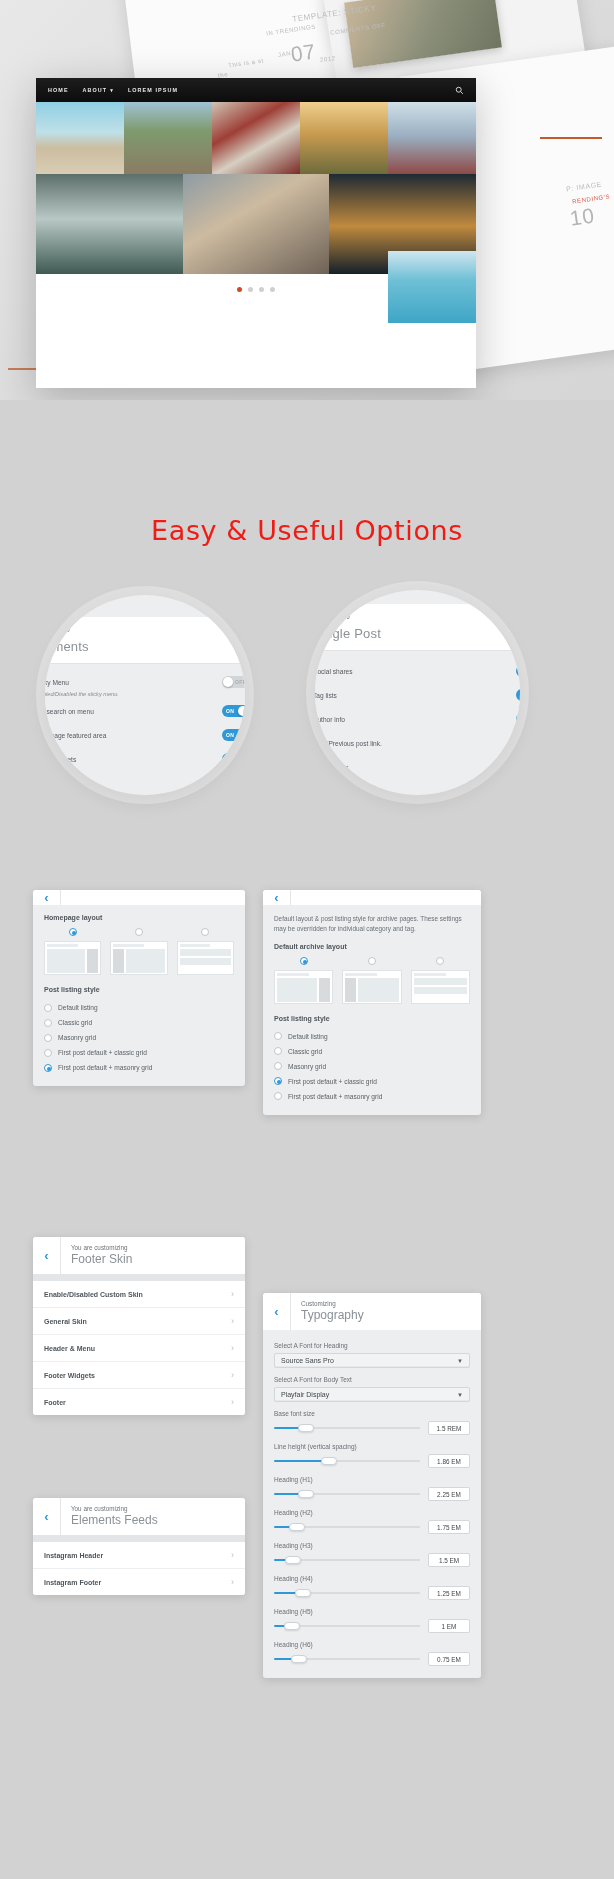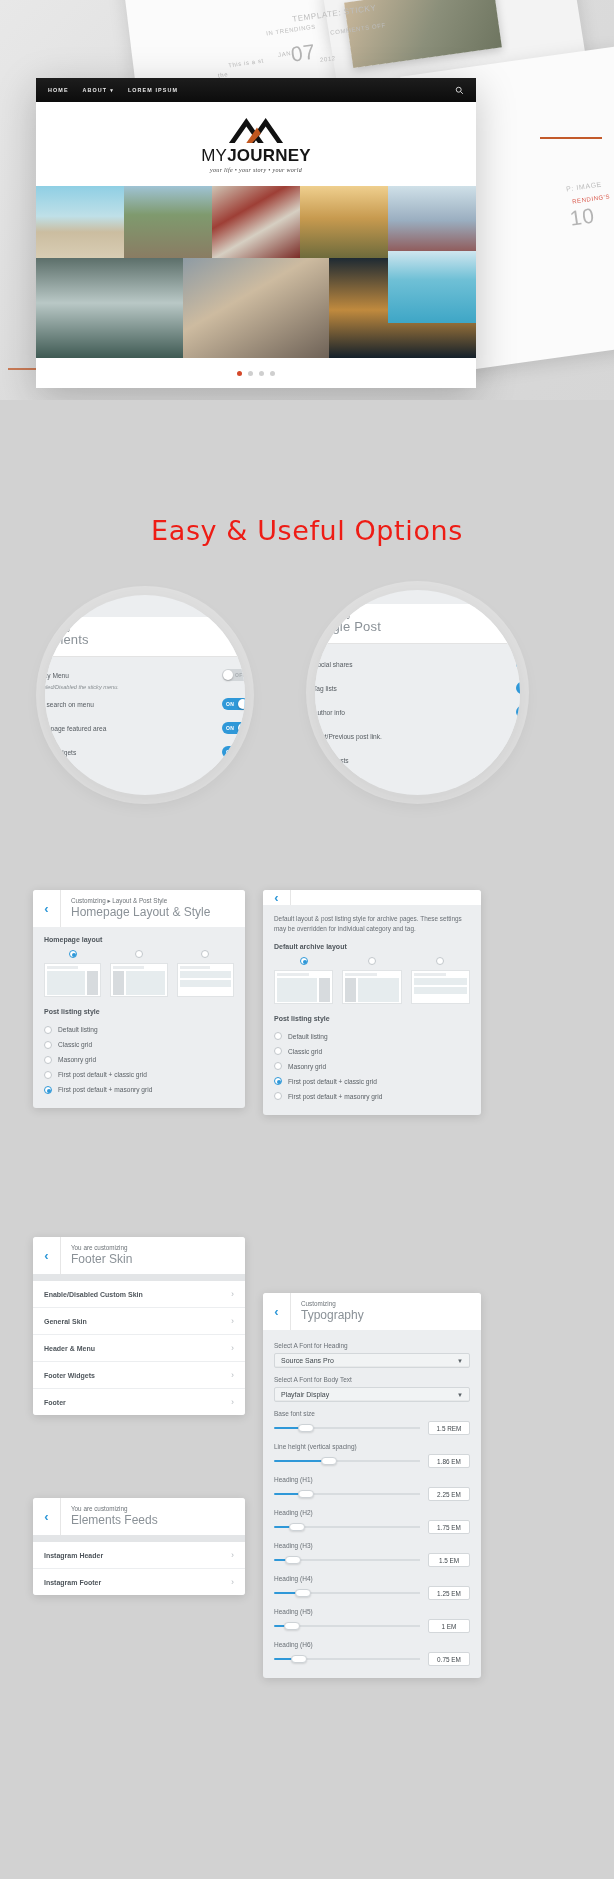--- a/index.html
+++ b/index.html
@@ -91,21 +91,21 @@
   }
 
   
   .circle {
     position:absolute; border-radius:50%; overflow:hidden;
     background:#eceef0; box-shadow: 0 0 0 9px rgba(255,255,255,.30), 0 6px 20px rgba(0,0,0,.10);
   }
   .circ-inner { position:absolute; width: 330px; }
   .cz-head { background:#fff; padding: 7px 10px 9px 10px; border-bottom:1px solid #e3e3e3;}
   .cz-sub { font-size:6.5px; color:#6d7378; letter-spacing:.1px; }
-  .cz-title { font-size:13px; color:#8a9197; font-weight:300; margin-top:1px; letter-spacing:.2px;}
+  .cz-title { font-size:13px; color:#8a9197; font-weight:300; margin-top:8px; letter-spacing:.2px;}
   .cz-body { background:#eceef0; padding: 6px 10px; }
   .cz-row { display:flex; align-items:center; justify-content:space-between; padding: 6px 0; }
   .cz-label { font-size: 6.6px; color:#555b60; }
   .cz-help { font-size: 5.6px; color:#888e92; font-style:italic; margin: -3px 0 2px 0;}
   .toggle {
     width: 27px; height: 12px; border-radius: 9px; position:relative; flex:none;
   }
   .toggle.on { background:#2f98d8; }
   .toggle.off{ background:#d2d6d9; }
   .toggle .knob {
@@ -232,29 +232,20 @@
         </a>
       <div class="spacer"></div>
       <span>
         <svg class="search-ic" viewBox="0 0 16 16">
             <circle cx="6.6" cy="6.6" r="4.4" fill="none" stroke="#f0f0f0" stroke-width="1.5"></circle>
             <line x1="10" y1="10" x2="14" y2="14" stroke="#f0f0f0" stroke-width="1.5"></line>
           </svg>
       </span>
     </div>
 
-    <div class="brandwrap">
-      <svg class="logo-mark" viewBox="0 0 120 62">
-        <path d="M4 58 L40 6 L76 58 L64 58 L40 24 L16 58 Z" fill="#111"></path>
-        <path d="M44 58 L80 6 L116 58 L104 58 L80 24 L56 58 Z" fill="#111"></path>
-        <path d="M40 58 L62 26 L70 38 L52 58 Z" fill="#c1571f"></path>
-      </svg>
-      <div class="brand-name"><span>MY</span><b>JOURNEY</b></div>
-      <div class="brand-tag">your life • your story • your world</div>
-    </div>
 
     <div class="gridimgs">
       <div class="cell c-beach"></div>
       <div class="cell c-hikers"></div>
       <div class="cell c-rug"></div>
       <div class="cell c-sun"></div>
       <div class="cell c-red"></div>
     </div>
     <div class="gridimgs2">
       <div class="cell c-lake"></div>
@@ -343,24 +334,20 @@
         <span class="cz-label">elated posts</span>
         <span class="toggle on"></span>
       </div>
     </div>
   </div>
 </div>
 
 <div class="card" style="left:33px;top:890px;width:212px;">
   <div class="card-head">
     <div class="back-btn">‹</div>
-    <div class="head-txt">
-      <div class="head-sub">Customizing ▸ Layout &amp; Post Style</div>
-      <div class="head-title">Homepage Layout &amp; Style</div>
-    </div>
   </div>
   <div class="card-body">
     <div class="sec-label">Homepage layout</div>
     <div class="layout-choices">
       <div class="lc">
         <div class="lc-radio">
             <span class="radio sel"></span>
           </div>
         <div class="thumb">
             <div class="bar"></div>

